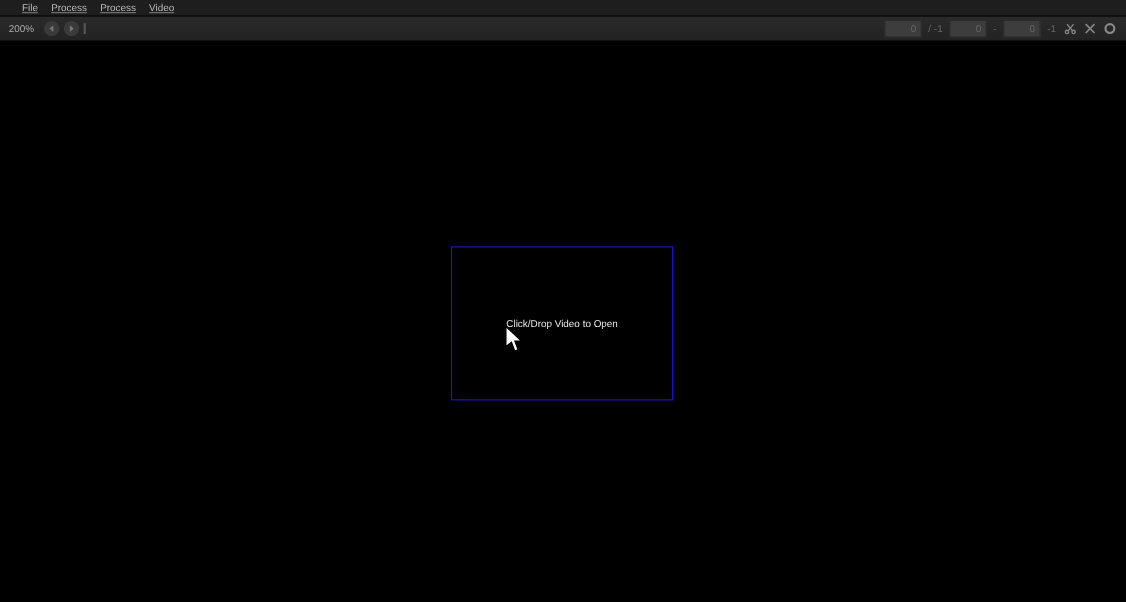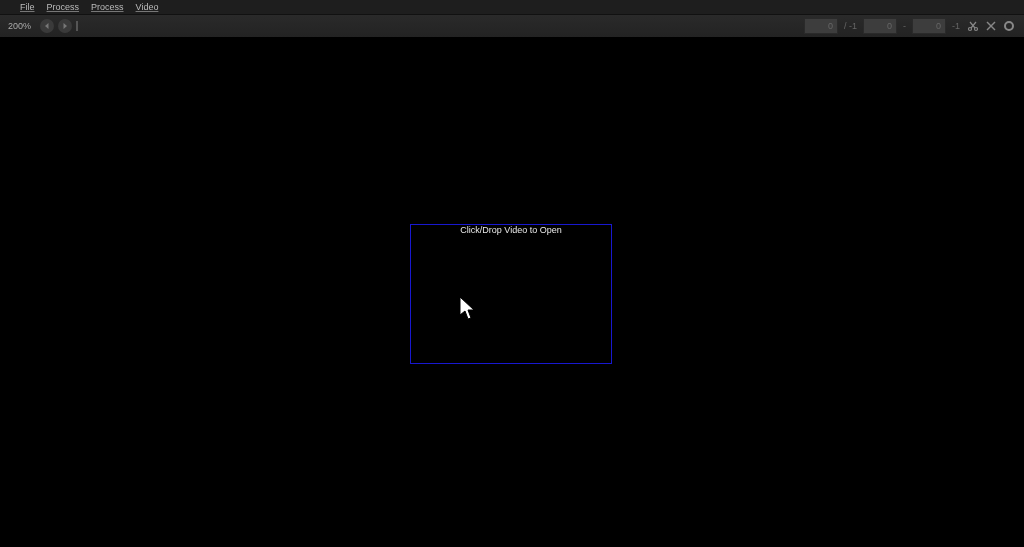--- a/index.html
+++ b/index.html
@@ -58,21 +58,21 @@
     position: relative;
     width: 100%;
     height: calc(100% - 38px);
     background: #000;
   }
   .dropzone {
     position: absolute;
     left: 410px; top: 186px;
     width: 202px; height: 140px;
     border: 1px solid #1818d0;
-    display: flex; justify-content: center;
+    display: flex; align-items: center; justify-content: center;
     color: #e8e8e8;
     font-size: 9px;
     cursor: pointer;
   }
   .cursor {
     position: absolute;
     left: 459px; top: 258px;
     pointer-events: none;
   }
 </style>

